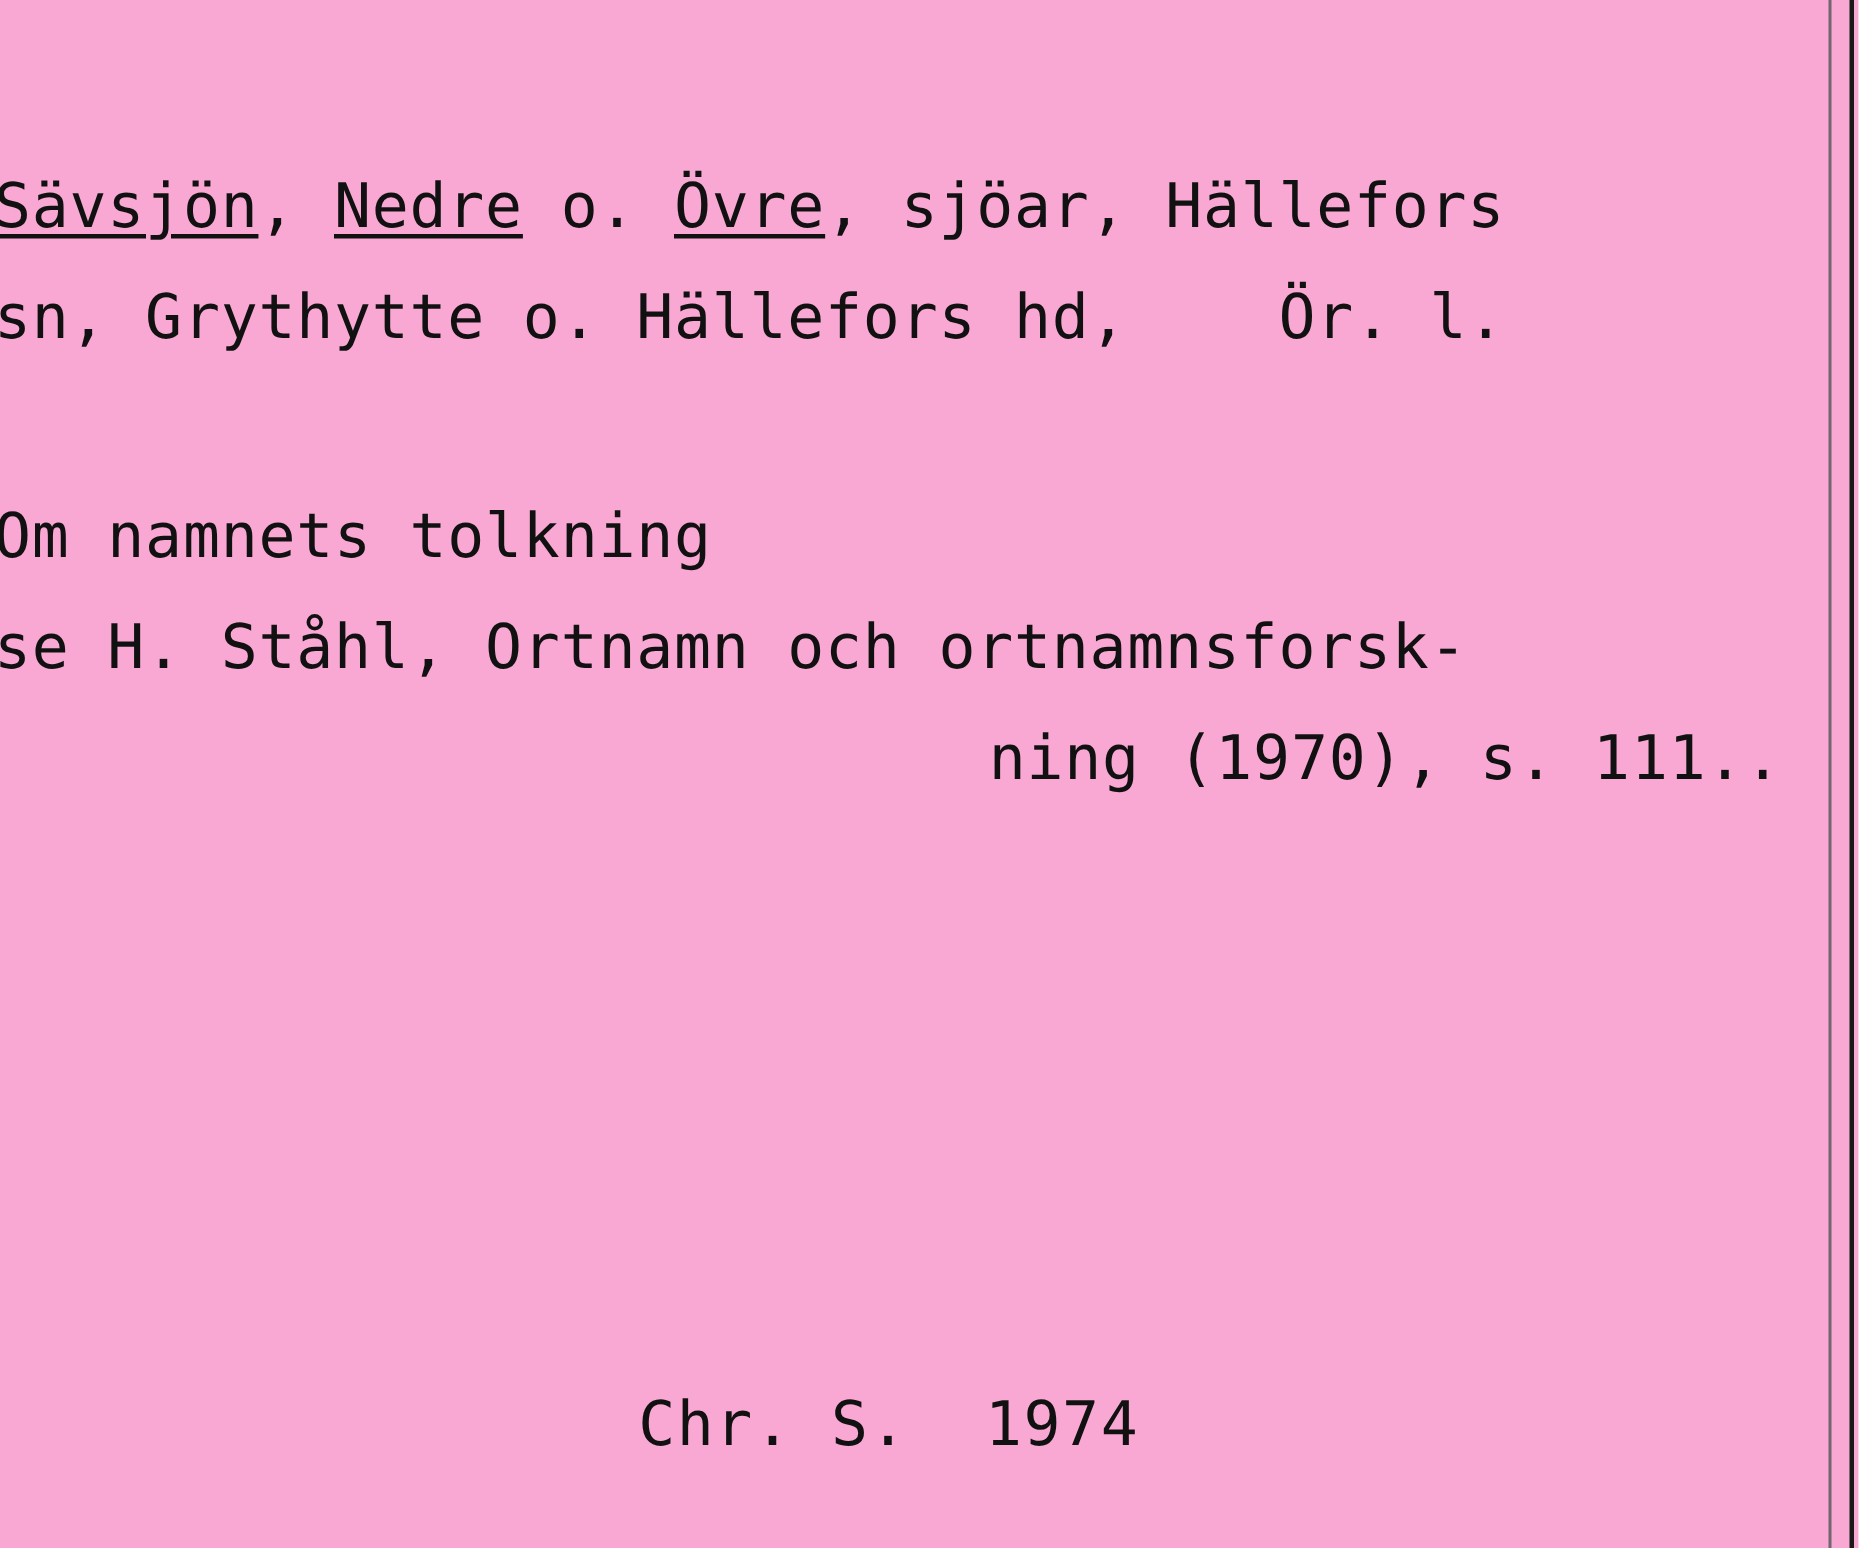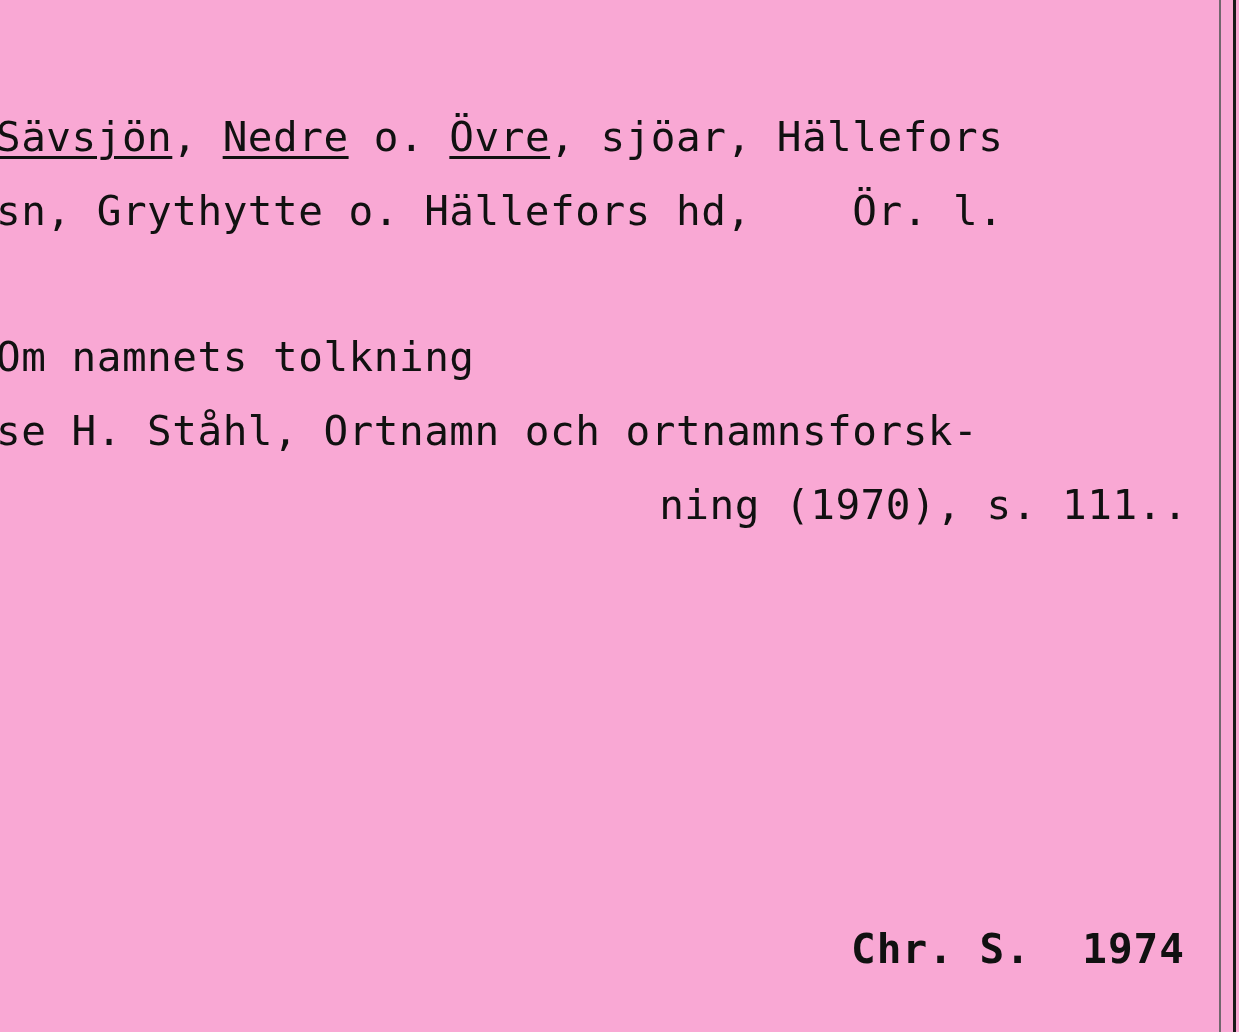--- a/index.html
+++ b/index.html
@@ -36,21 +36,21 @@
   .line {
     font-size: 41px;
     line-height: 74px;
     letter-spacing: 0.5px;
     white-space: pre;
   }
 
   
   #headword-block { top: 100px; left: -4px; }
   #interpretation-block { top: 320px; left: -4px; }
-  #signature-block { top: 925px; left: 0; width: 1185px; text-align: right; font-weight: bold; }
+  #signature-block { top: 925px; left: 0; width: 1185px; text-align: center; }
 
   .u {
     text-decoration: underline;
     text-underline-offset: 5px;
     text-decoration-thickness: 3px;
   }
   .indent-ref { display: block; text-align: right; padding-right: 18px; }
   .sig { font-size: 41px; letter-spacing: 1px; white-space: pre; }
 </style>
 </head>

